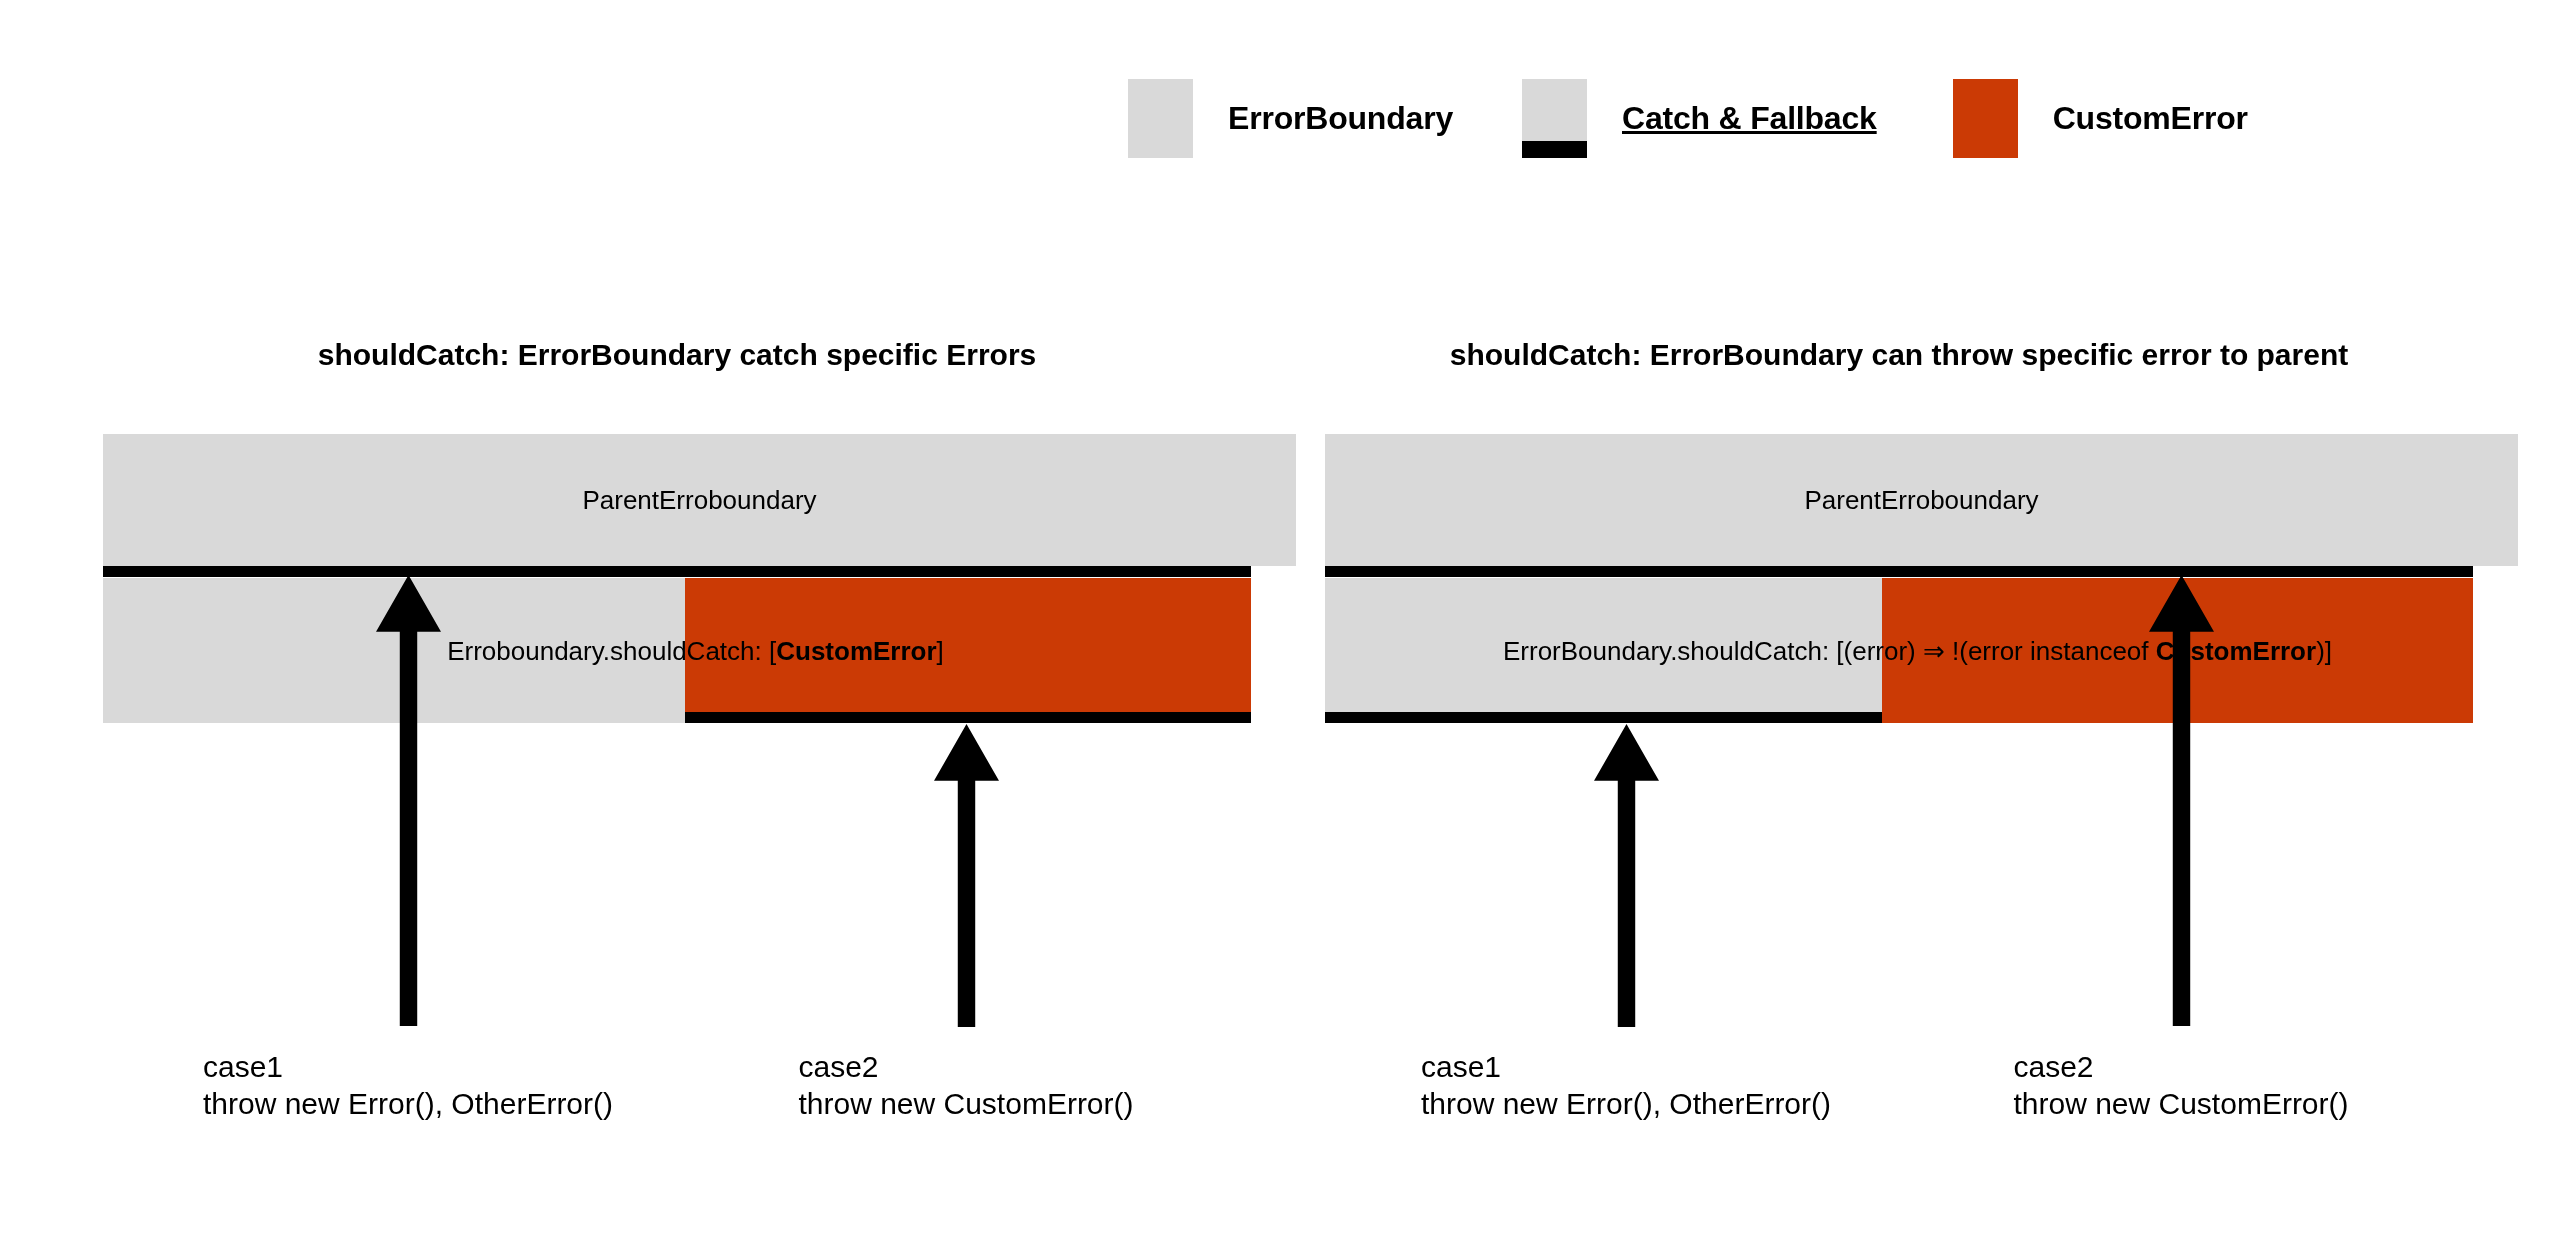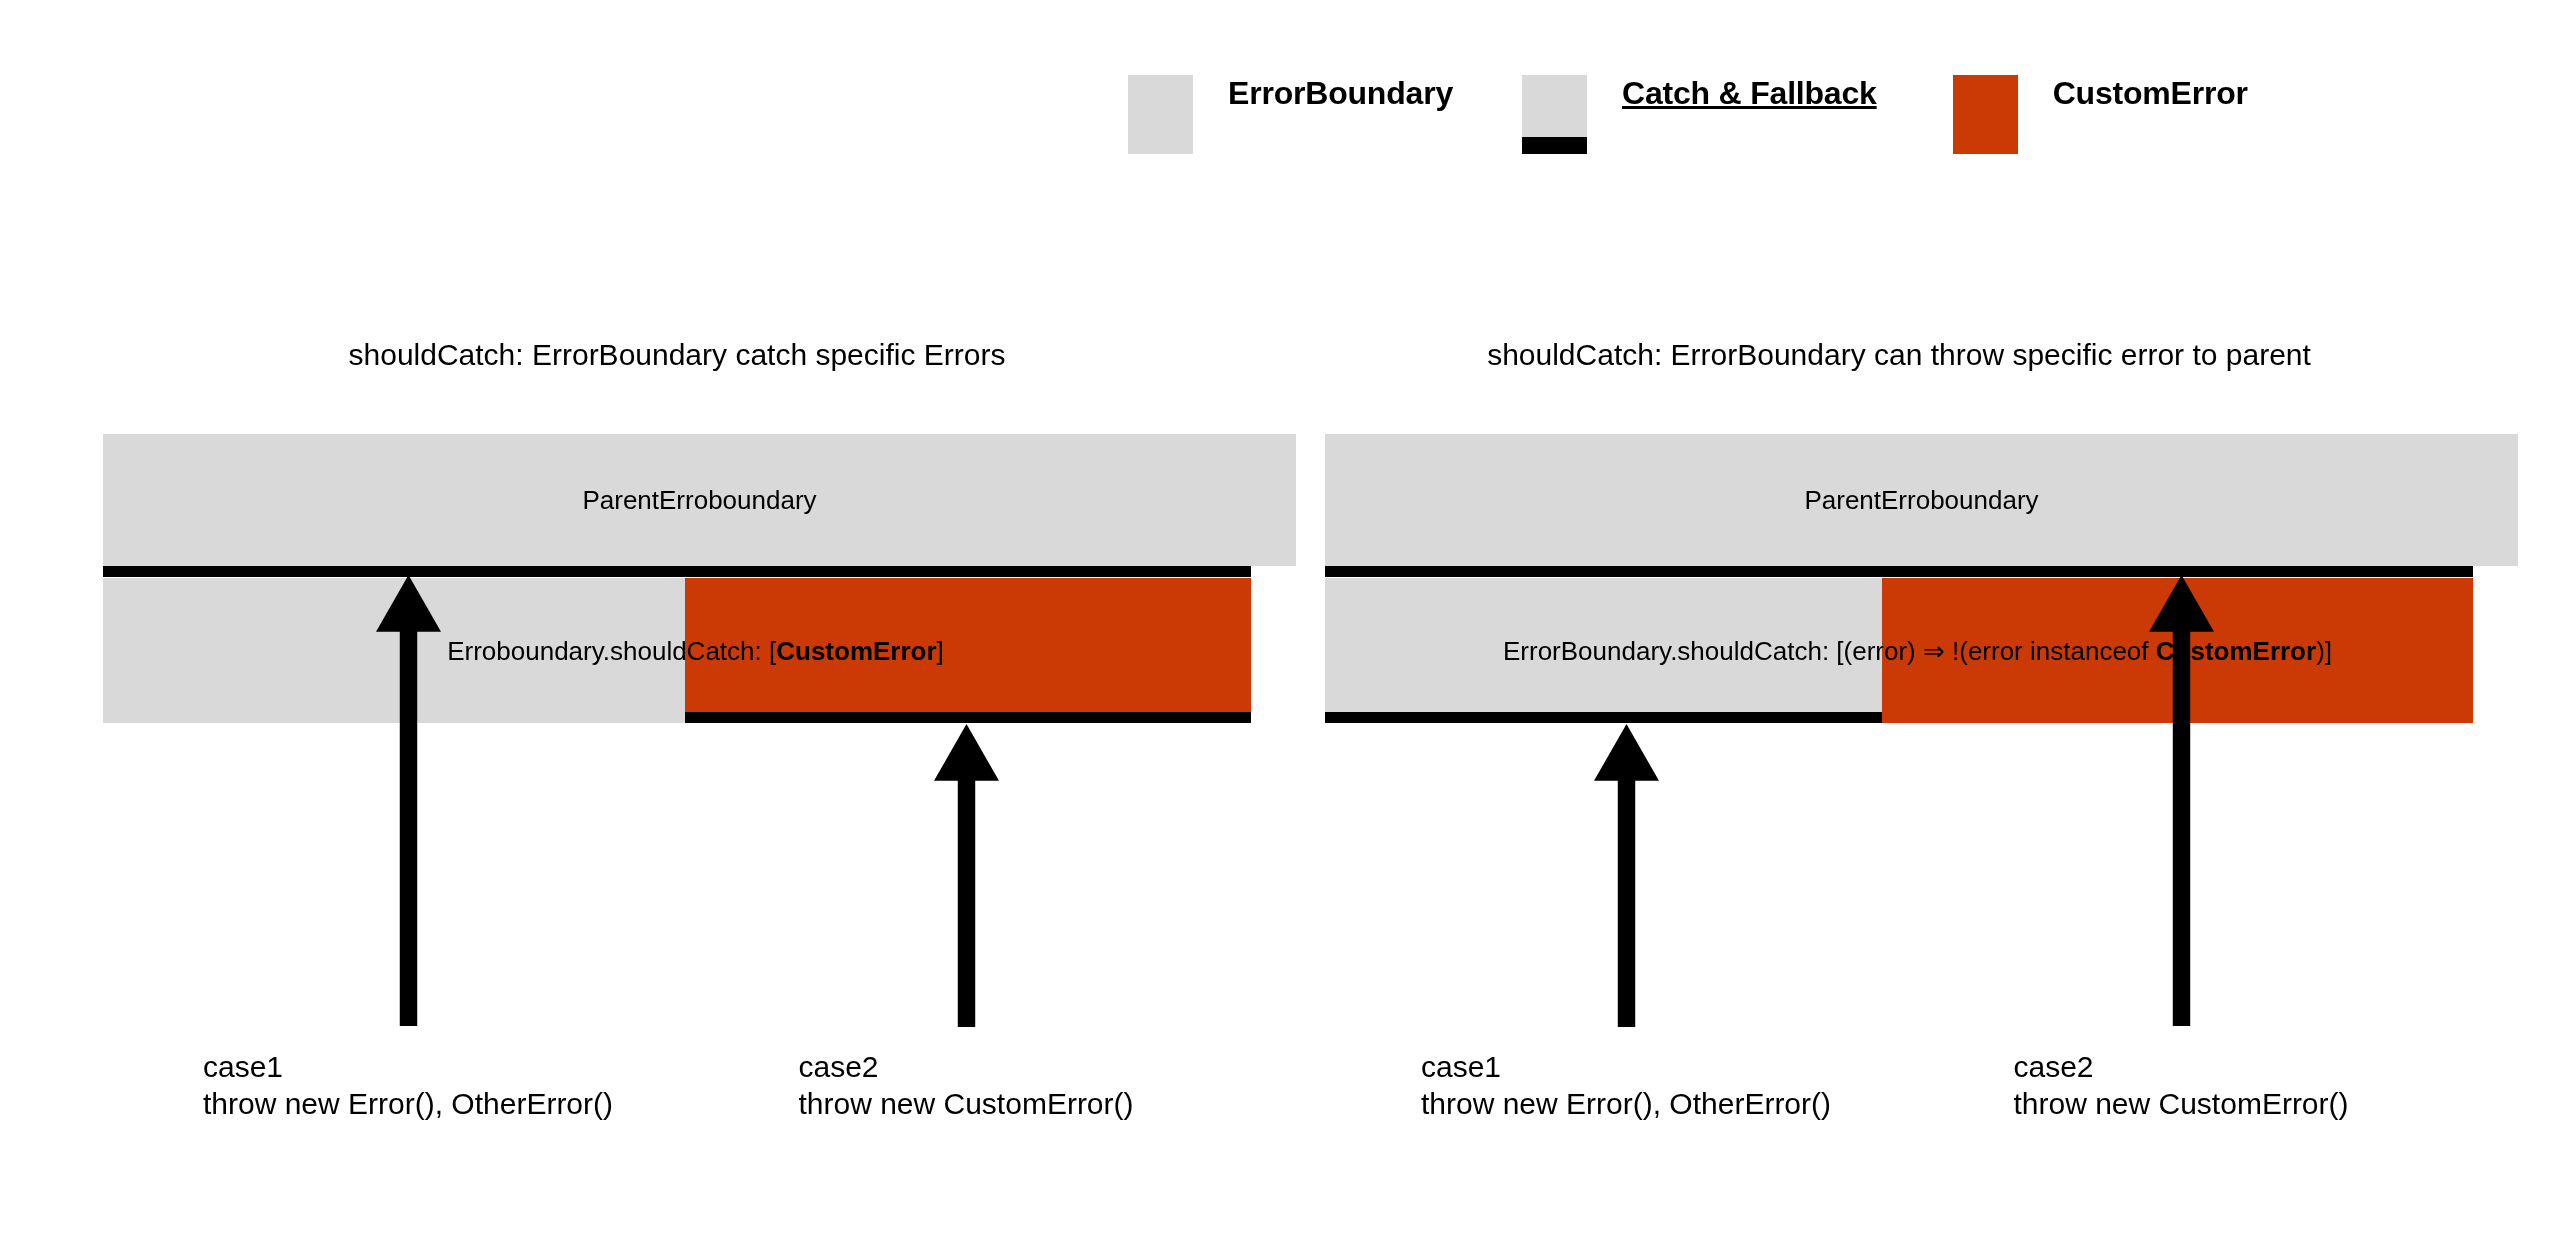--- a/index.html
+++ b/index.html
@@ -21,21 +21,21 @@
     position: absolute;
     left: 1128px;
     top: 75px;
     width: 1404px;
     height: 95px;
     display: flex;
     align-items: flex-start;
   }
   .legend-item {
     display: flex;
-    align-items: flex-start;
+    align-items: center;
     height: 87px;
   }
   .legend-item.i0 { margin-right: 69px; }
   .legend-item.i1 { margin-right: 76px; text-decoration: underline; }
 
   .swatch {
     width: 65px;
     height: 79px;
     flex: 0 0 auto;
     position: relative;
@@ -61,21 +61,21 @@
   
   .panel {
     position: absolute;
     top: 331px;
   }
   .panel.left  { left: 103px;  width: 1148px; }
   .panel.right { left: 1325px; width: 1148px; }
 
   .panel-title {
     font-size: 30px;
-    font-weight: normal;
+    font-weight: bold;
     text-align: center;
     white-space: nowrap;
     height: 47px;
     line-height: 47px;
   }
 
   .stack {
     position: relative;
     margin-top: 56px;   
     width: 100%;

